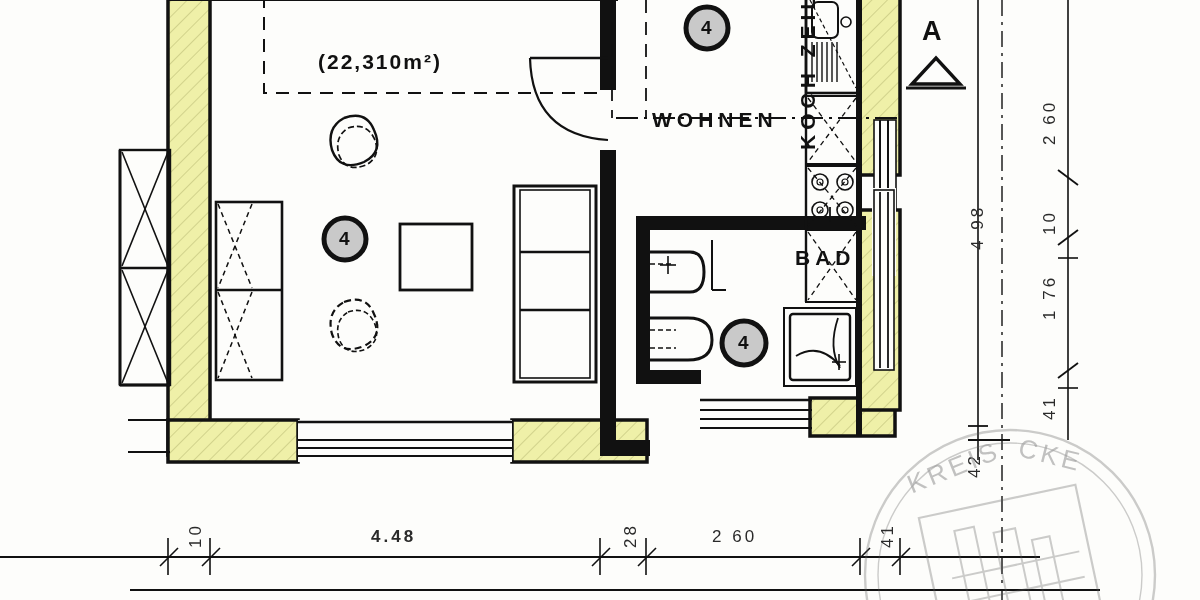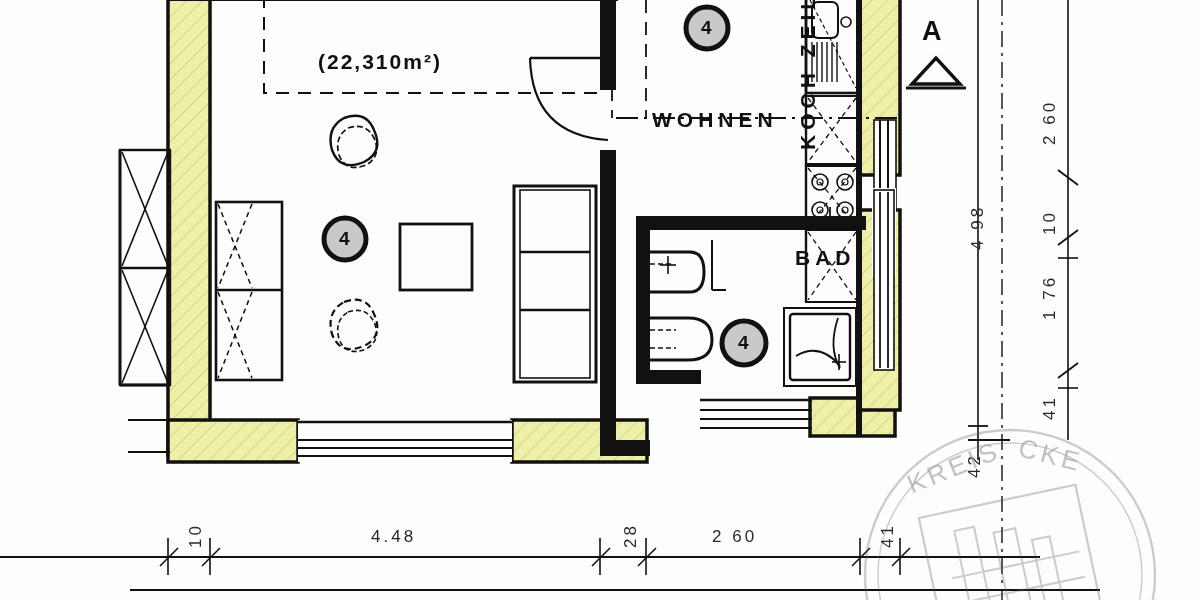--- a/index.html
+++ b/index.html
@@ -265,21 +265,21 @@
 
   <div class="lbl room-name vert" style="left:796px;top:150px;transform:rotate(-90deg);">KOCH ZEILE</div>
 
   <div class="lbl sec-letter" style="left:922px;top:16px;">A</div>
 
   <div class="lbl marker-num" style="left:339px;top:228px;">4</div>
   <div class="lbl marker-num" style="left:701px;top:17px;">4</div>
   <div class="lbl marker-num" style="left:738px;top:332px;">4</div>
 
   <div class="lbl dim-txt vert" style="left:186px;top:548px;transform:rotate(-90deg);">10</div>
-  <div class="lbl dim-txt" style="left:371px;top:527px;">4.48</div>
+  <div class="lbl dim-txt" style="left:371px;top:527px;font-weight:bold;">4.48</div>
   <div class="lbl dim-txt vert" style="left:621px;top:548px;transform:rotate(-90deg);">28</div>
   <div class="lbl dim-txt" style="left:712px;top:527px;">2 60</div>
   <div class="lbl dim-txt vert" style="left:878px;top:548px;transform:rotate(-90deg);">41</div>
   <div class="lbl dim-txt vert" style="left:965px;top:478px;transform:rotate(-90deg);">42</div>
 
   <div class="lbl dim-txt vert" style="left:968px;top:250px;transform:rotate(-90deg);">4 98</div>
 
   <div class="lbl dim-txt vert" style="left:1040px;top:145px;transform:rotate(-90deg);">2 60</div>
   <div class="lbl dim-txt vert" style="left:1040px;top:235px;transform:rotate(-90deg);">10</div>
   <div class="lbl dim-txt vert" style="left:1040px;top:320px;transform:rotate(-90deg);">1 76</div>

